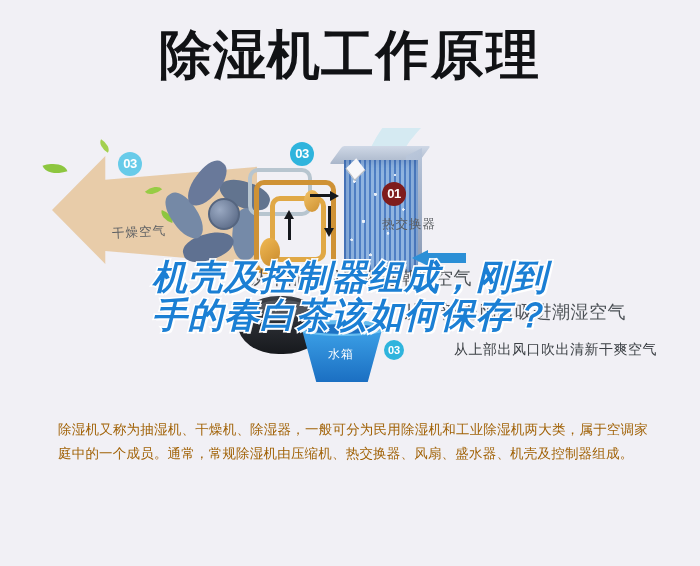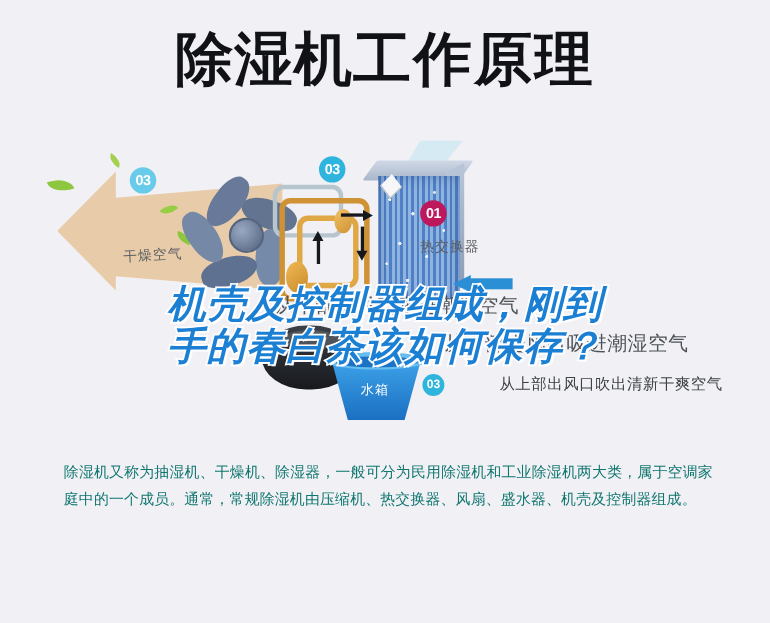--- a/index.html
+++ b/index.html
@@ -351,21 +351,21 @@
     background: #5cc6e8;
     color: #ffffff;
     font-size: 13px;
     font-weight: 700;
     line-height: 24px;
     text-align: center;
     letter-spacing: -.5px;
   }
   .badge.b-03a { left: 118px; top: 24px;  background:#68cbe9; }
   .badge.b-02  { left: 290px; top: 14px;  background:#2fb4dd; }
-  .badge.b-01  { left: 382px; top: 54px;  background:#be185d;text-align:center; }
+  .badge.b-01  { left: 382px; top: 54px;  background:#7f1d1d;text-align:center; }
 
   .callout {
     position: absolute;
     left: 318px;
     top: 14px;
     padding: 2px 9px 3px;
     border: 1px solid #b4b8bd;
     border-radius: 12px;
     background: #f7f7fa;
     font-size: 12px;
@@ -457,21 +457,21 @@
     position: absolute;
     left: 58px;
     top: 418px;
     width: 590px;
   }
   .copy p {
     margin: 0 0 18px 0;
     font-family: Liberation Serif, serif;
     font-size: 13.5px;
     line-height: 24px;
-    color: #0f766e;
+    color: #a16207;
     letter-spacing: .2px;
     text-align: justify;
   }
   .copy p:last-child { margin-bottom: 0; }
 </style>
 </head>
 <body>
 
 <div class="page">
 

